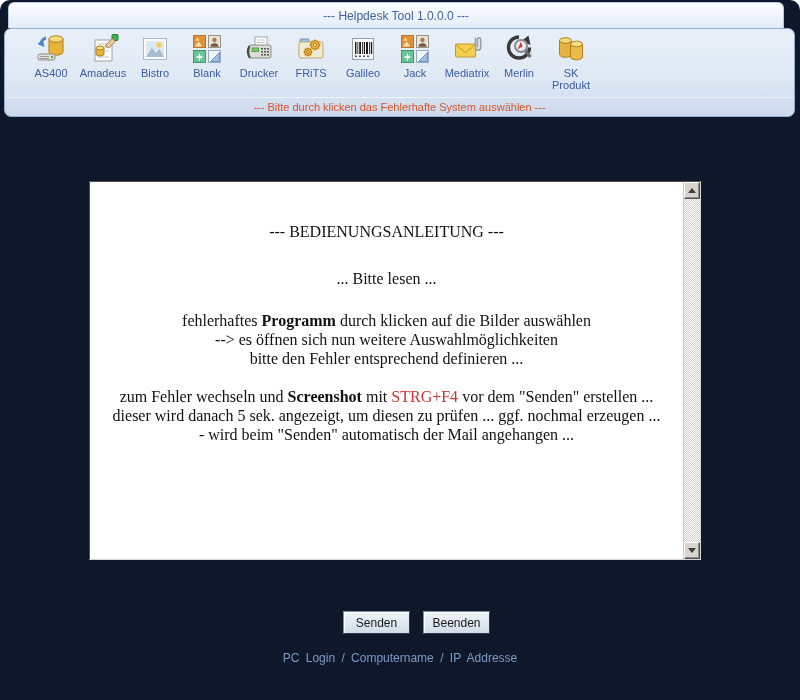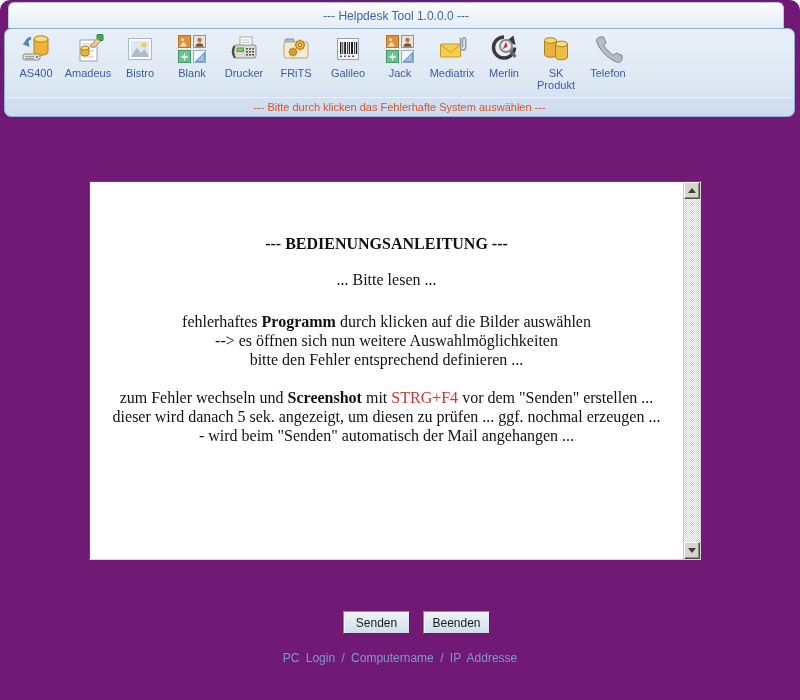--- a/index.html
+++ b/index.html
@@ -3,21 +3,21 @@
 <meta charset="utf-8">
 <style>
   html,body{margin:0;padding:0;}
   body{
     width:800px;height:700px;position:relative;overflow:hidden;
     background:#ffffff;
     font-family:"Liberation Sans", sans-serif;
   }
   .app{
     position:absolute;inset:0;
-    background:#701a75;
+    background:#0f172a;
     border-radius:10px 10px 0 0;
   }
   
   .titlebar{
     position:absolute;left:8px;top:2px;width:776px;height:26px;
     background:linear-gradient(#fdfeff,#eef4fb 55%,#e2ebf7);
     border:1px solid #b3c9e4;border-bottom:none;
     border-radius:6px 6px 0 0;
     display:flex;align-items:center;justify-content:center;
     box-sizing:border-box;
@@ -26,21 +26,21 @@
   
   .toolbar-panel{
     position:absolute;left:4px;top:28px;width:791px;height:89px;
     background:linear-gradient(180deg,#e9eff8 0%,#dfe9f4 55%,#ccdaee 100%);
     border:1px solid #8fafd4;border-radius:7px;
     box-sizing:border-box;
     display:flex;flex-direction:column;
   }
   .tb-items{
     display:flex;align-items:flex-start;
-    padding:4px 0 0 5px;height:64px;
+    padding:4px 0 0 20px;height:64px;
   }
   .tb-item{width:52px;display:flex;flex-direction:column;align-items:center;cursor:pointer;}
   .tb-icon{width:32px;height:32px;display:block;margin-bottom:2px;}
   .tb-icon svg{display:block;}
   .tb-label{
     font-size:11px;line-height:12px;color:#3a5ca2;text-align:center;
     max-width:52px;
   }
   .tb-instruction{
     flex:1;border-top:1px solid #eef3fa;
@@ -52,22 +52,22 @@
     position:absolute;left:89px;top:181px;width:612px;height:379px;
     background:#ffffff;box-sizing:border-box;
     border:1px solid;border-color:#4f4f4f #d6d6d6 #d6d6d6 #4f4f4f;
   }
   .manual-content{
     position:absolute;left:0;top:0;right:17px;bottom:0;
     text-align:center;color:#111;
     font-family:"Liberation Serif", serif;font-size:16px;line-height:19px;
     overflow:hidden;
   }
-  .m-heading{padding-top:52px;font-weight:bold;}
-  .m-sub{margin-top:17px;}
+  .m-heading{padding-top:40px;font-weight:normal;}
+  .m-sub{margin-top:28px;}
   #manual-paras > .manual-para{margin-top:23px;}
   #manual-paras > .manual-para + .manual-para{margin-top:19px;}
   
   .scrollbar{
     position:absolute;top:0;right:0;bottom:0;width:17px;
     display:flex;flex-direction:column;
     border-left:1px solid #c8c8c4;box-sizing:border-box;
   }
   .sb-btn{
     height:17px;flex:0 0 17px;background:#d9d5cd;
@@ -285,28 +285,20 @@
         <div class="tb-item">
     <span class="tb-icon">
             <svg width="32" height="32" viewBox="0 0 32 32">
     <path d="M4.5 7.5 v14 a6 2.8 0 0 0 12 0 v-14" fill="#e8b23c" stroke="#a8801e"></path>
     <ellipse cx="10.5" cy="7.5" rx="6" ry="2.8" fill="#f6d874" stroke="#a8801e"></ellipse>
     <path d="M15.5 11 v13 a6 2.8 0 0 0 12 0 V11" fill="#edbc46" stroke="#a8801e"></path>
     <ellipse cx="21.5" cy="11" rx="6" ry="2.8" fill="#f8dc80" stroke="#a8801e"></ellipse>
   </svg>
           </span>
     <span class="tb-label">SK Produkt</span>
-  </div>
-        <div class="tb-item">
-    <span class="tb-icon">
-            <svg width="32" height="32" viewBox="0 0 32 32">
-    <path d="M9 4 C5.5 4 3.8 6.5 5 9.5 l2.2 4.5 c3 5 7.8 9.8 12.8 12.8 l4.5 2.2 c3 1.2 5.5 -0.5 5.5 -4 v-2.5 l-5.5 -2.5 -3 2.2 c-3.8 -2.3 -7.4 -5.9 -9.7 -9.7 l2.2 -3 L11.5 4 Z" fill="#b9bcc2" stroke="#797e86"></path>
-  </svg>
-          </span>
-    <span class="tb-label">Telefon</span>
   </div>
       </div>
     <div class="tb-instruction">--- Bitte durch klicken das Fehlerhafte System auswählen ---</div>
   </div>
 
   <div class="manual-box">
     <div class="manual-content">
       <div class="m-heading">--- BEDIENUNGSANLEITUNG ---</div>
       <div class="m-sub">... Bitte lesen ...</div>
       <div id="manual-paras">

